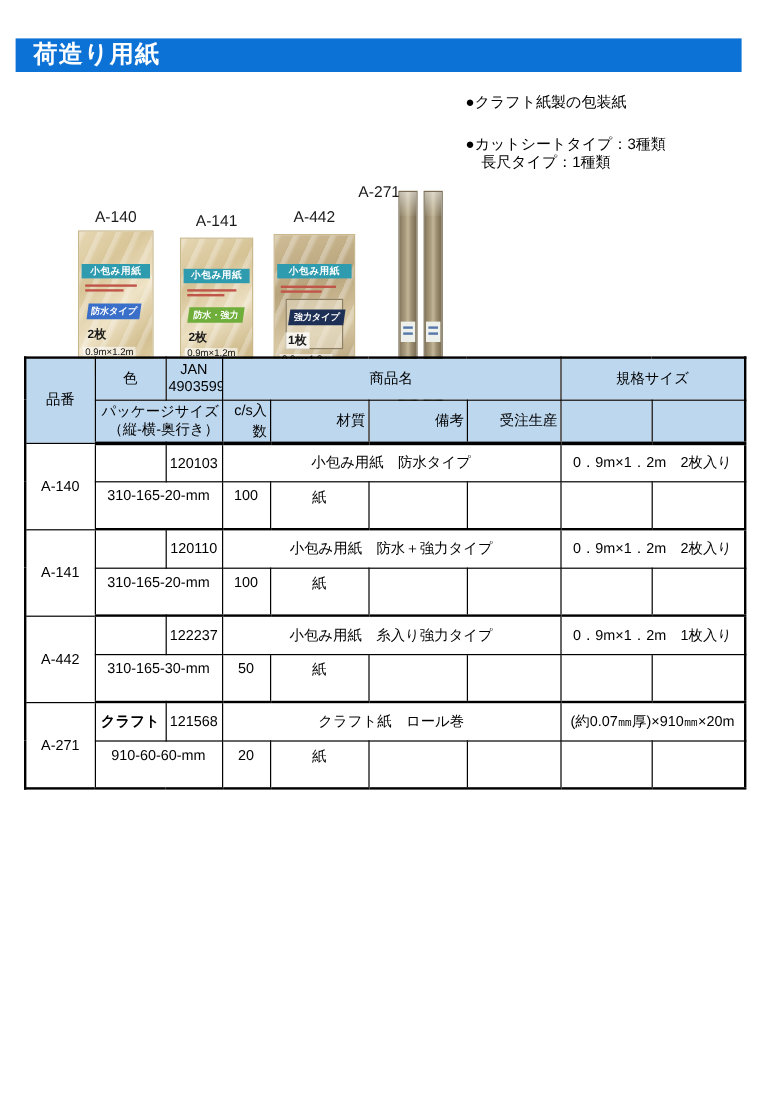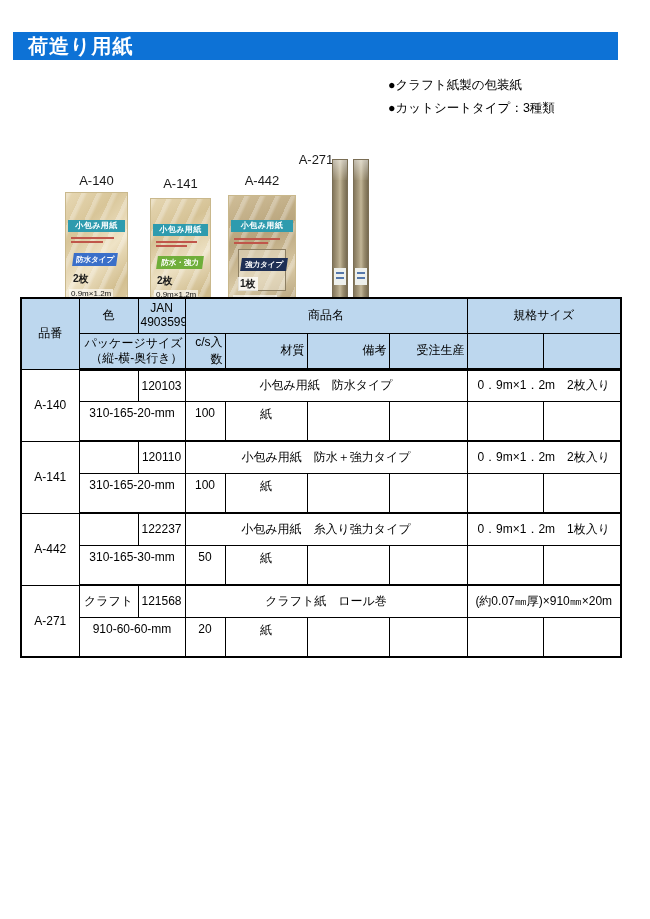--- a/index.html
+++ b/index.html
@@ -74,41 +74,41 @@
     background:linear-gradient(90deg,#84775c 0%,#ac9f81 35%,#c2b698 50%,#9a8d6f 72%,#776b52 100%); }
   .roll.rA { left:312px; } .roll.rB { left:333px; }
   .rolltop { position:absolute; top:0; left:0; right:0; height:20px;
     background:linear-gradient(180deg, rgba(255,255,255,0.5), rgba(255,255,255,0.05)); }
   .rolllabel { position:absolute; top:108px; left:1px; right:1px; height:17px; background:#eef0ec; }
   .rolllabel .ln { position:absolute; left:2px; right:2px; height:2px; background:#5577aa; }
   .rolllabel .l1 { top:4px; } .rolllabel .l2 { top:9px; }
 
   
   .features { position:absolute; left:388px; top:78px; font-size:12.5px; color:#000; line-height:15px; }
-  .features .b2 { margin-top:8px; }
+  .features .b2 { margin-top:20px; }
   .features .cont { padding-left:13px; }
 
   
   .spec-table-wrap { position:absolute; left:20px; top:297px; }
   table.spec { border-collapse:collapse; table-layout:fixed; width:600px;
     border:2px solid #000; }
   table.spec td { border:1px solid #000; text-align:center; vertical-align:middle;
     font-size:12px; overflow:hidden; padding:0 2px; }
   td.vthick { border-left-width:2px; }
   tr.hrow1 td { height:35px; }
   tr.hrow2 td { height:33px; }
   tr.hrow2 td, td.hbot { border-bottom-width:3px;text-align:right; }
   tr.prow1 td { height:32px; }
   tr.prow2 td { height:40px; vertical-align:top; padding-top:4px; }
   tr.prow2 td, td.psep { border-bottom-width:2px; }
   td.hd { background:#bdd7ee; }
   td.hd .two { display:block; line-height:1.2; }
   td.code-cell { font-size:12px; vertical-align:middle; }
   td.jan-cell { font-size:11.5px; }
-  td.color-cell { font-size:10px; }
+  td.color-cell { font-size:10px;font-weight:bold; }
   td.name-cell { font-size:12.5px; }
   td.specsize-cell { font-size:12.5px; line-height:1.2; }
   td.pkg-cell { font-size:10px; }
   td.cs-cell { font-size:11.5px; }
   td.mat-cell { font-size:11px; }
   .jan2 { display:block; line-height:1.15;text-align:right; }
   .jan1 { display:block; line-height:1.15; }
 </style>
 </head>
 <body>
@@ -173,20 +173,21 @@
     <div class="rolllabel">
       <div class="ln l1"></div>
       <div class="ln l2"></div>
     </div>
   </div>
 </div>
 
 <div class="features">
   <div class="b1">●クラフト紙製の包装紙</div>
   <div class="b2">●カットシートタイプ：3種類</div>
+  <div class="cont">長尺タイプ：1種類</div>
 </div>
 
 <div class="spec-table-wrap">
 <table class="spec">
   <colgroup>
     <col style="width:58px">
         <col style="width:59px">
         <col style="width:47px">
     <col style="width:40px">
         <col style="width:82px">

